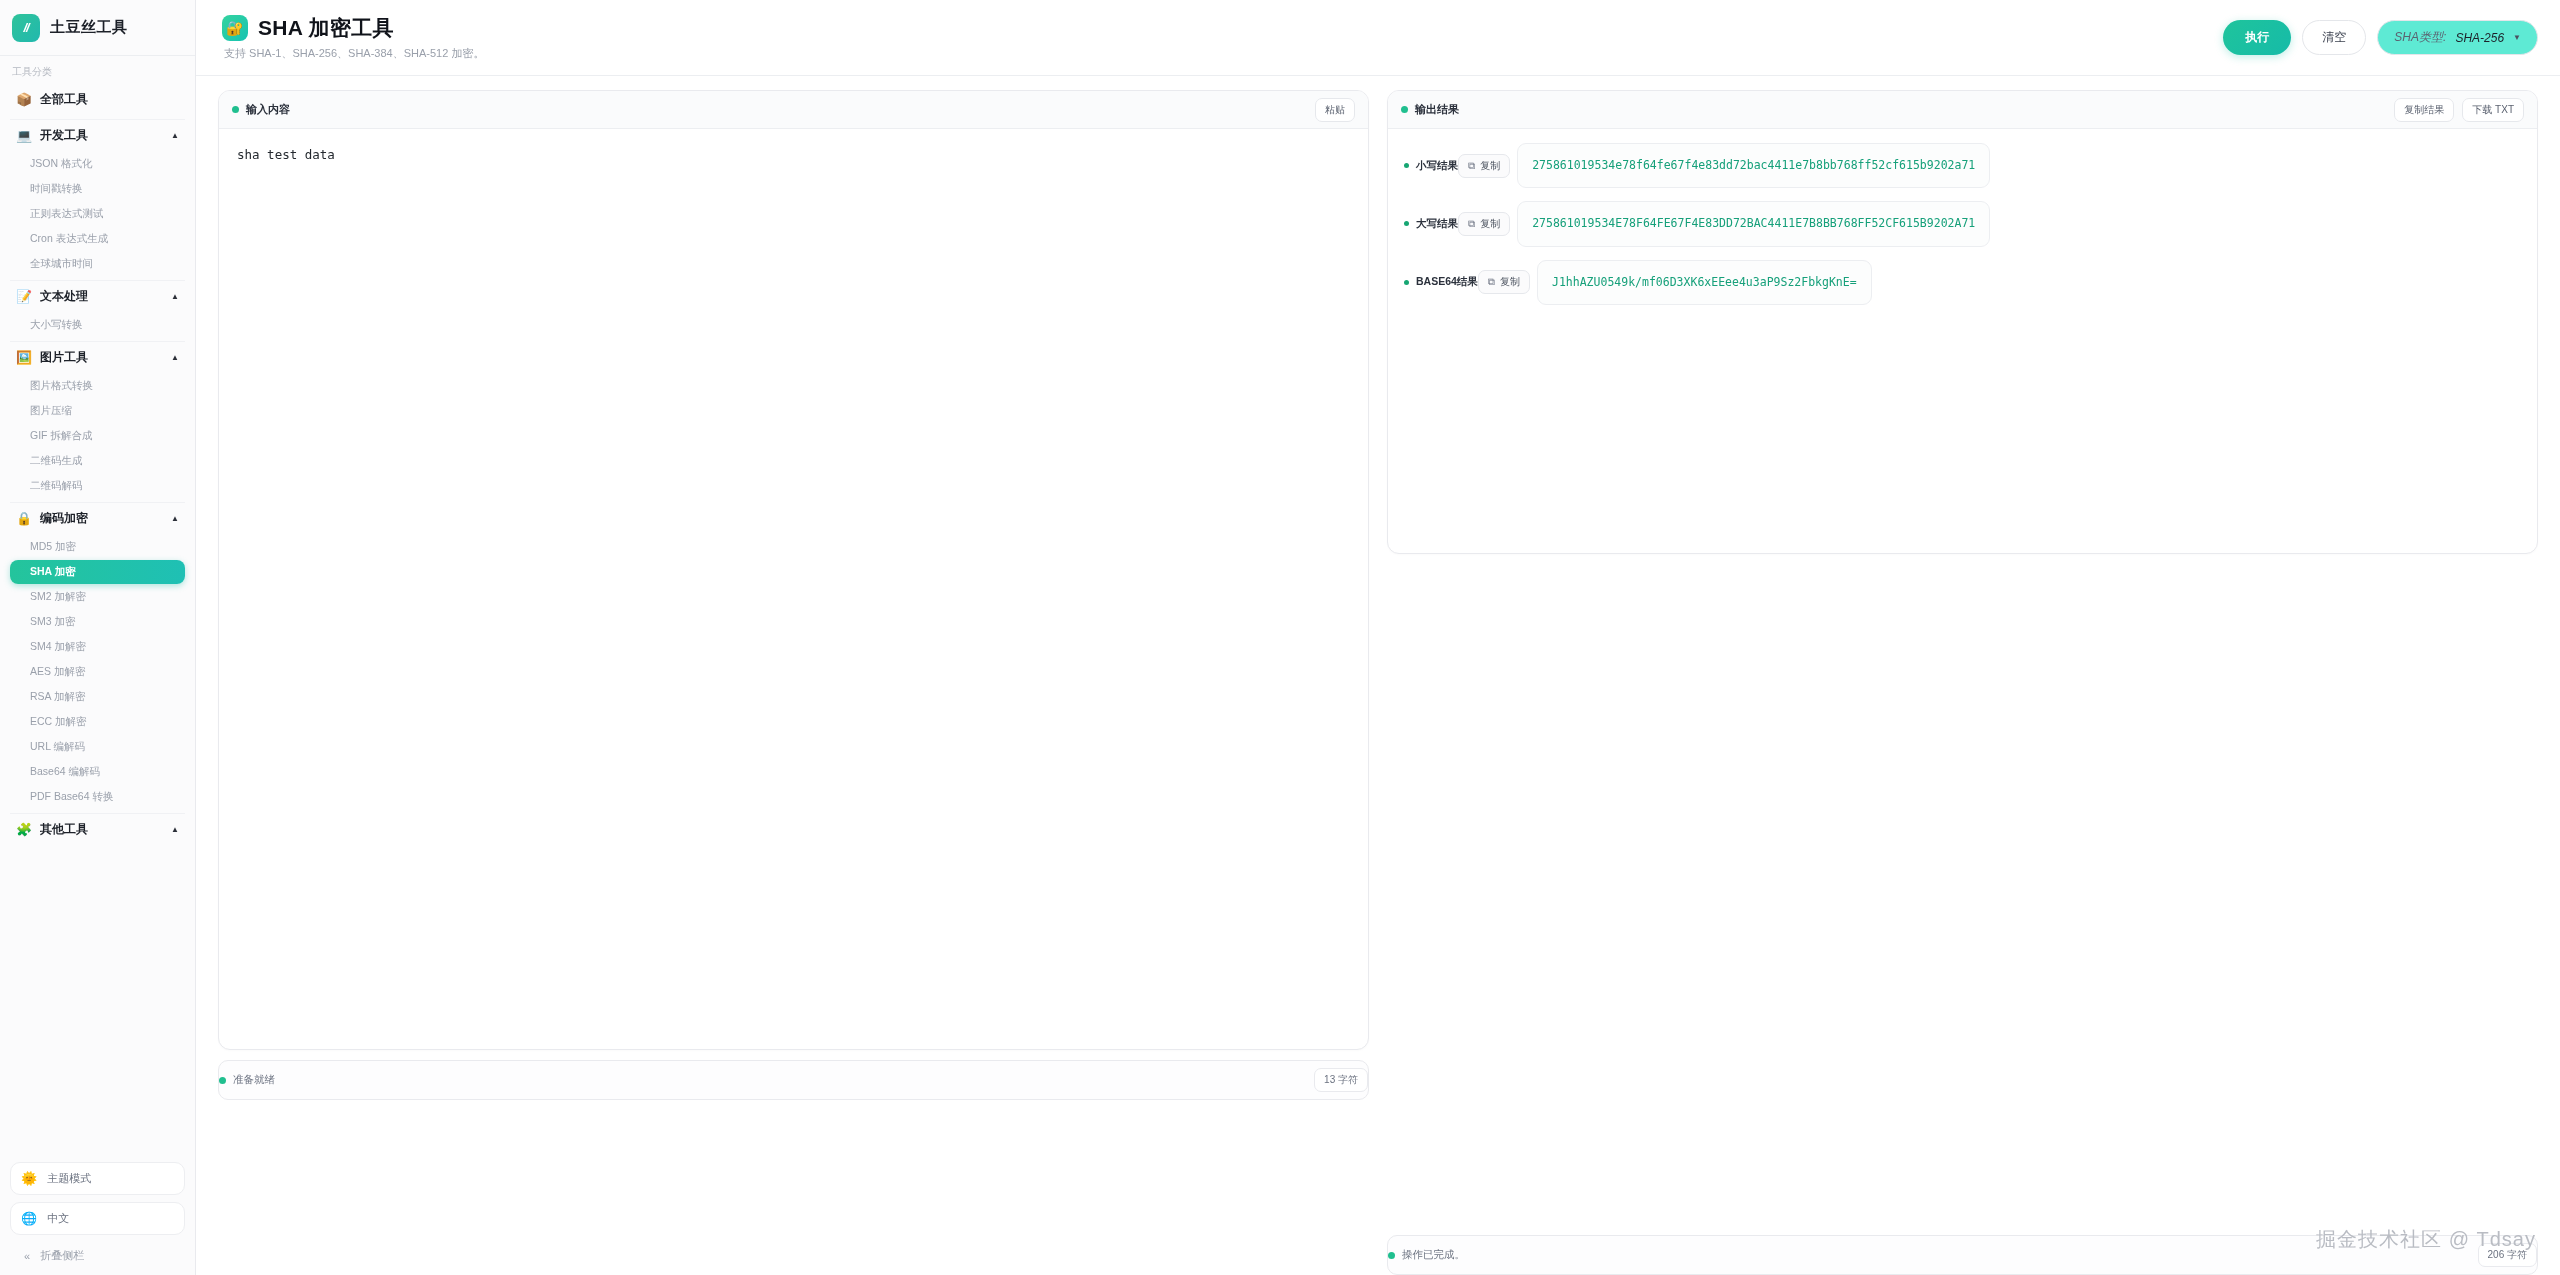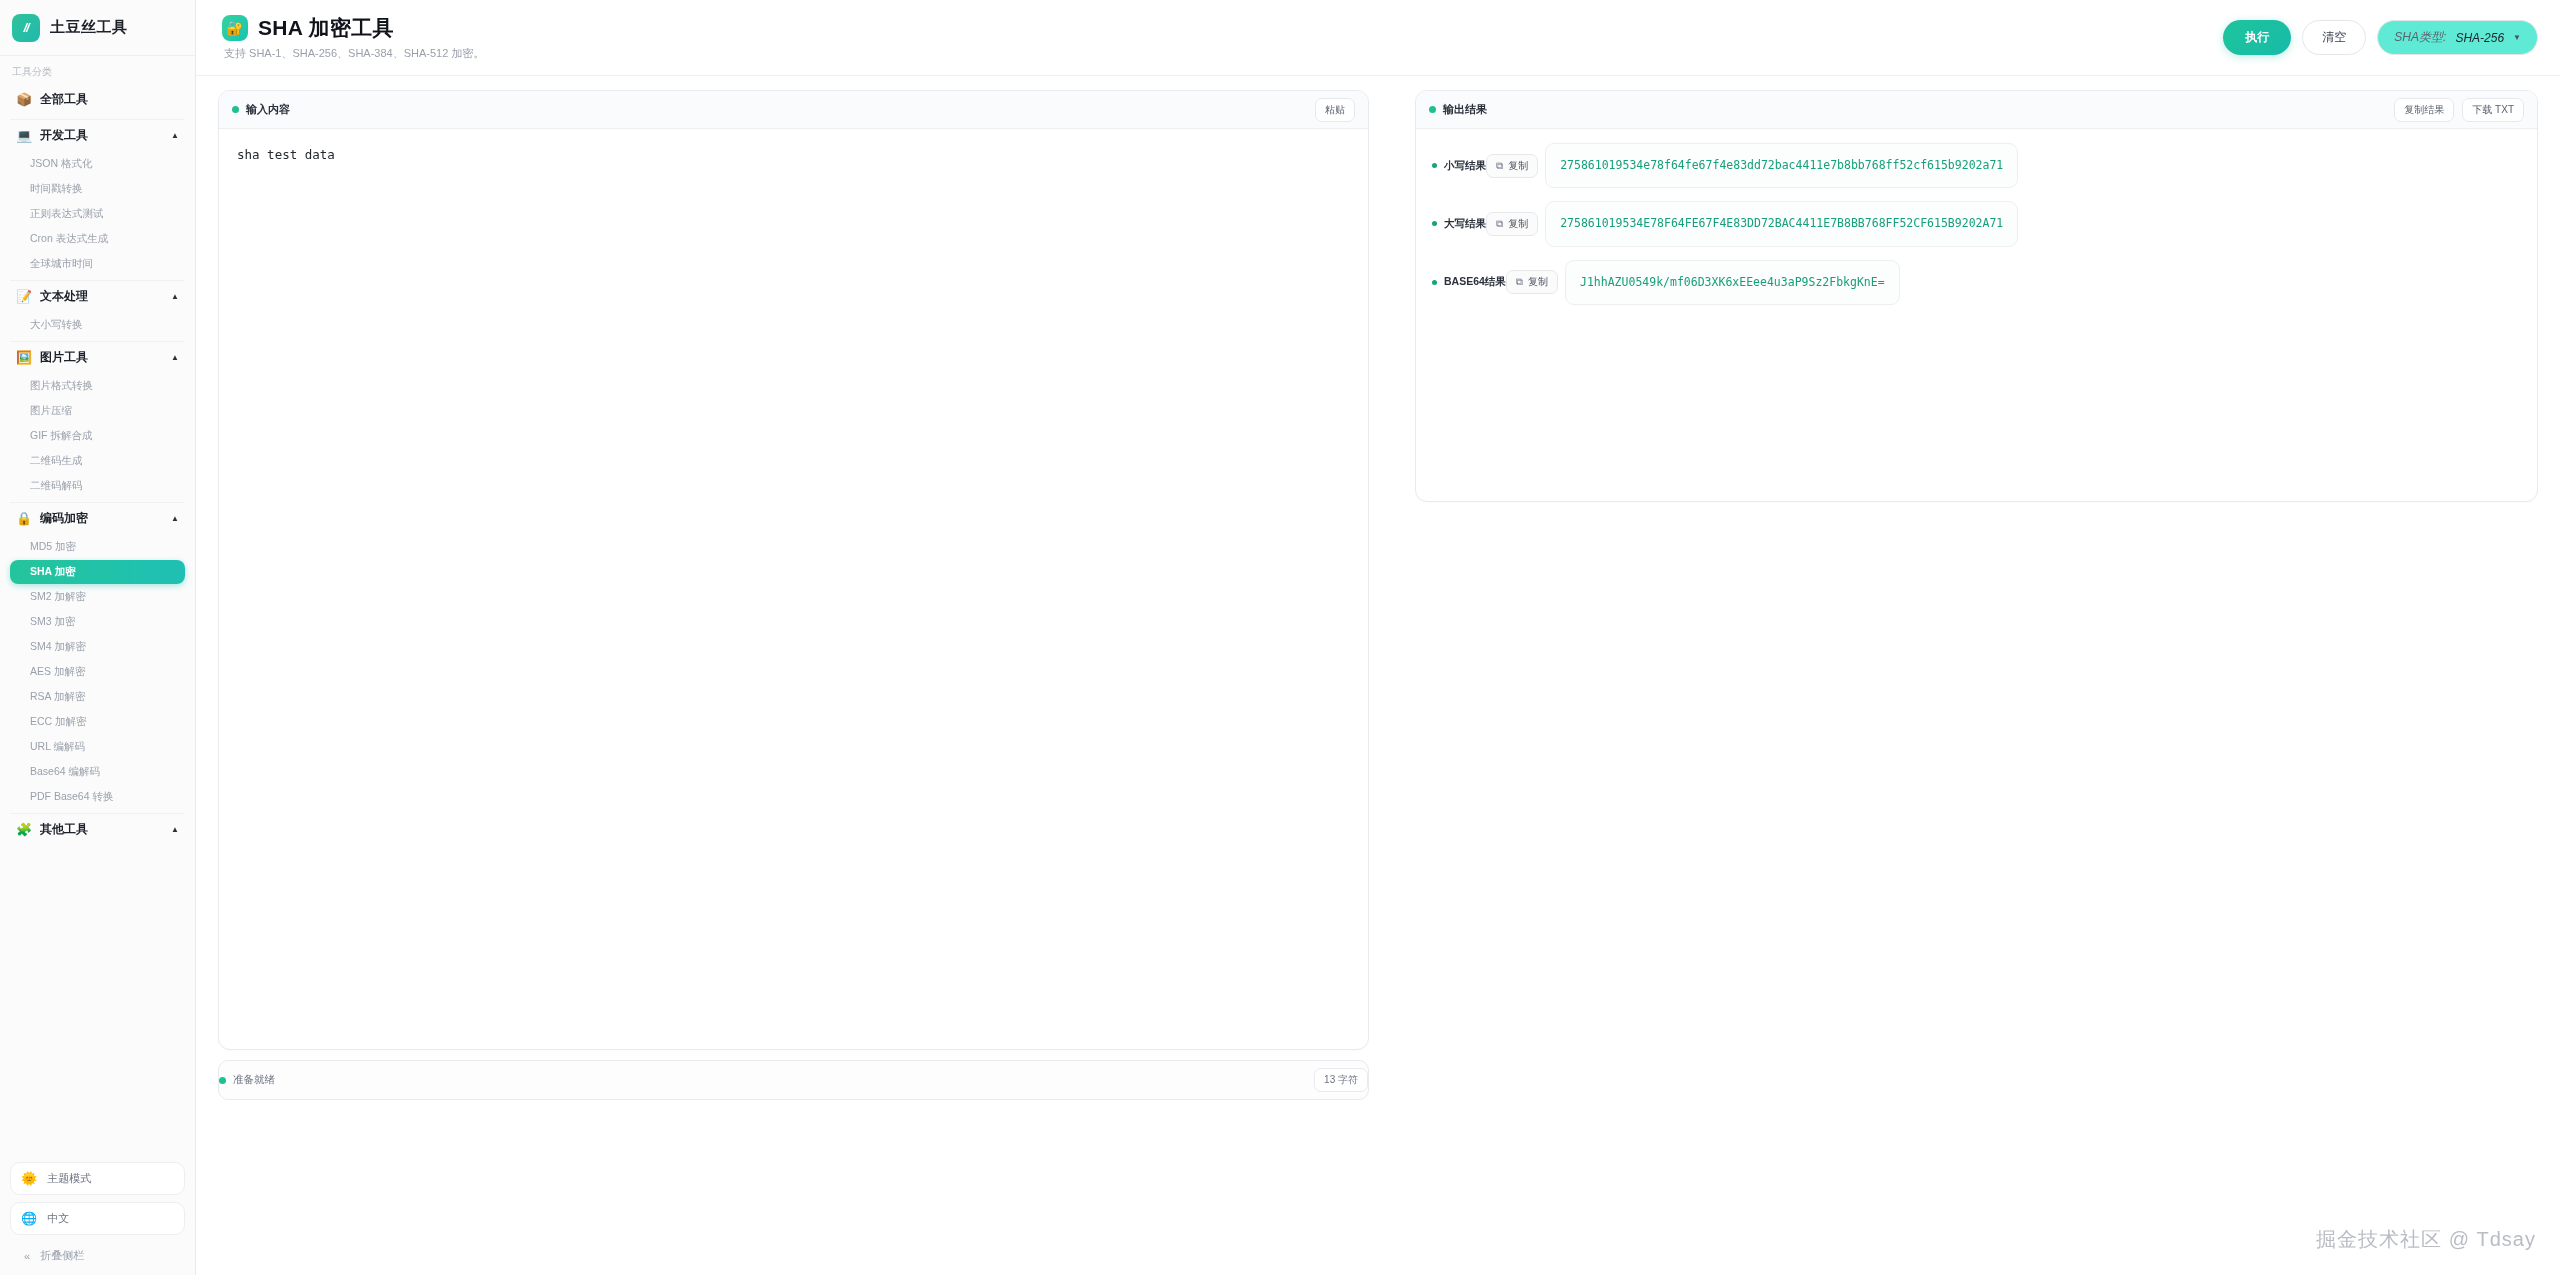--- a/index.html
+++ b/index.html
@@ -138,21 +138,21 @@
 
   .card {
     border: 1px solid #e9eaee;
     border-radius: 12px;
     background: #fff;
     display: flex; flex-direction: column;
     overflow: hidden;
     box-shadow: 0 1px 2px rgba(16,19,26,.02);
   }
   .card-editor { height: 960px; }
-  .card-output { height: 412px; margin-left: 28px; }
+  .card-output { height: 464px; }
 
   .card-head {
     height: 38px;
     background: #fafbfc;
     border-bottom: 1px solid #eceef1;
     display: flex; align-items: center; justify-content: space-between;
     padding: 0 13px;
     flex: 0 0 38px;
   }
   .head-left { display: flex; align-items: center; gap: 7px; }
@@ -449,19 +449,26 @@
                 </button>
               </div>
               <div class="result-value">J1hhAZU0549k/mf06D3XK6xEEee4u3aP9Sz2FbkgKnE=</div>
             </div>
 
           </div>
         </div>
 
         <div style="flex:1 1 auto"></div>
 
+        <div class="statusbar">
+          <div class="status-left">
+            <span class="dot"></span>
+            <span class="status-text">操作已完成。</span>
+          </div>
+          <div class="counter">206 字符</div>
+        </div>
       </section>
     </div>
 
 
     <div class="watermark">掘金技术社区 @ Tdsay</div>
   </div>
 </div>
 
 </body></html>

